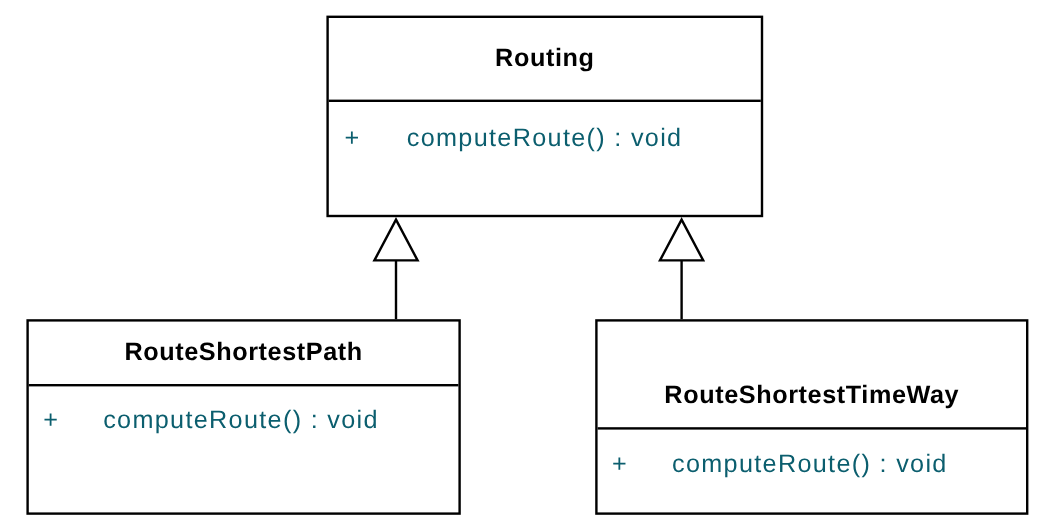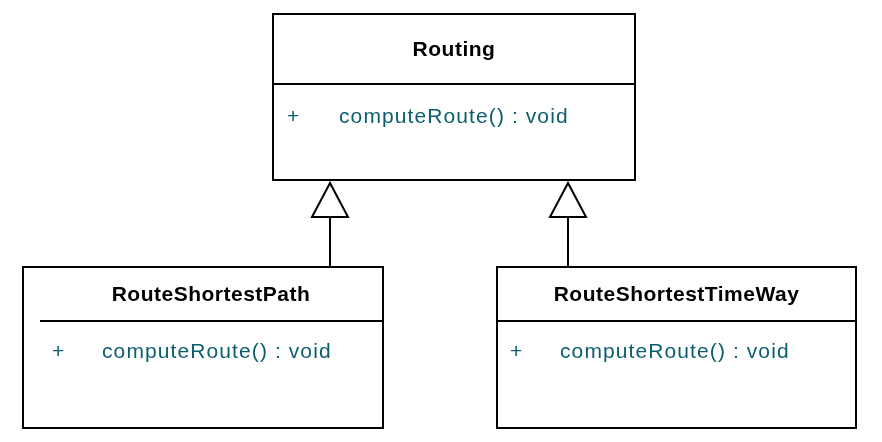--- a/index.html
+++ b/index.html
@@ -48,27 +48,27 @@
     white-space: nowrap;
   }
   .visibility {
     flex: 0 0 auto;
   }
   #class-routing        { left: 272px; top: 13px;  width: 364px; height: 168px; }
   #class-routing .class-title { height: 70px; }
   #class-routing .class-members { padding: 19px 4px 0 13px; }
   #class-routing .visibility { width: 52px; }
 
-  #class-route-shortest-path { left: 22px; top: 266px; width: 362px; height: 163px; padding-left: 16px; }
+  #class-route-shortest-path { left: 22px; top: 266px; width: 362px; height: 163px; }
   #class-route-shortest-path .class-title { height: 54px; }
   #class-route-shortest-path .class-members { padding: 17px 4px 0 12px; }
   #class-route-shortest-path .visibility { width: 50px; }
 
   #class-route-shortest-time-way { left: 496px; top: 266px; width: 361px; height: 163px; }
-  #class-route-shortest-time-way .class-title { height: 54px; }
+  #class-route-shortest-time-way .class-title { height: 54px; margin-top: 36px; }
   #class-route-shortest-time-way .class-members { padding: 17px 4px 0 12px; }
   #class-route-shortest-time-way .visibility { width: 50px; }
 
   #relations-layer {
     position: absolute;
     left: 0; top: 0;
     width: 882px;
     height: 442px;
     pointer-events: none;
   }

